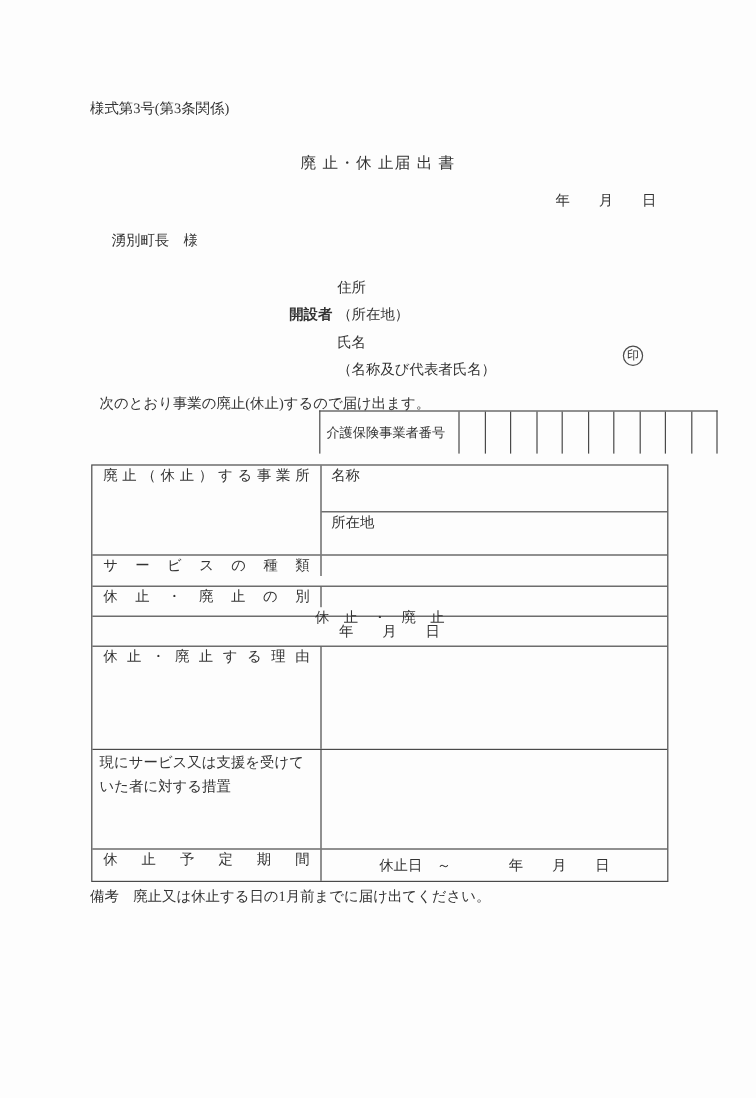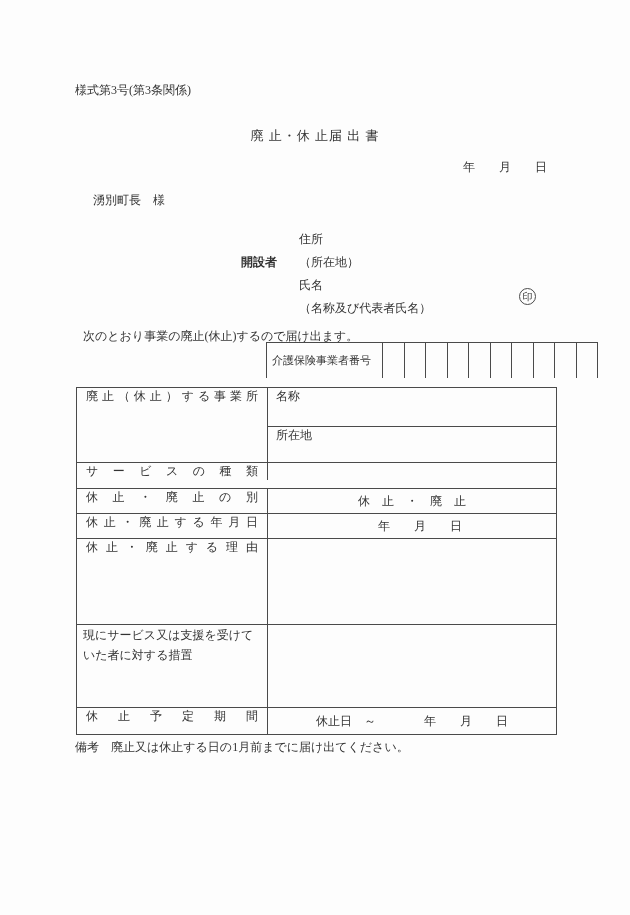--- a/index.html
+++ b/index.html
@@ -17,21 +17,21 @@
     position:relative;
     overflow:hidden;
   }
   .abs{position:absolute;}
   .form-number{left:75px;top:82px;}
   .title{left:0;top:127px;width:100%;text-align:center;font-size:13px;letter-spacing:1px;}
   .date-top{right:83px;top:159px;}
   .addressee{left:93px;top:192px;}
   .founder{left:241px;top:228px;display:flex;align-items:flex-start;line-height:23px;}
   .founder-label{margin-top:23px;white-space:nowrap;font-weight:bold;}
-  .founder-lines{margin-left:22px;white-space:nowrap;}
+  .founder-lines{margin-left:4px;white-space:nowrap;}
   .seal{
     left:519px;top:288px;width:17px;height:17px;
     border:1px solid var(--line);border-radius:50%;
     display:flex;align-items:center;justify-content:center;
     font-size:10px;line-height:1;
   }
   .intro{left:83px;top:328px;}
   .note{left:75px;top:739px;}
 
   
@@ -52,21 +52,21 @@
   
   .tbl{
     left:76px;top:387px;width:481px;height:348px;
     border:1px solid var(--line);
     display:flex;flex-direction:column;
   }
   .row{display:flex;border-bottom:1px solid var(--line);}
   .row:last-child{border-bottom:none;}
   .r-ab{height:75px;}
   .r-c{height:26px;flex-direction:column;}
-  .r-d{height:25px;}
+  .r-d{height:25px;flex-direction:column;}
   .r-e{height:25px;}
   .r-f{height:86px;}
   .r-g{height:83px;}
   .r-h{flex:1;}
   .lbl{
     width:191px;border-right:1px solid var(--line);
     display:flex;padding:0 9px;
   }
   .lbl .just{width:100%;text-align:justify;text-align-last:justify;}
   .lbl.plain{padding:0 3px 0 6px;line-height:20px;}
@@ -149,23 +149,20 @@
   </div>
 
   <div class="row r-d">
     <div class="lbl">
       <div class="just">休止・廃止の別</div>
     </div>
     <div class="val center">休　止　・　廃　止</div>
   </div>
 
   <div class="row r-e">
-    <div class="lbl">
-      <div class="just">休止・廃止する年月日</div>
-    </div>
     <div class="val date">年　　月　　日</div>
   </div>
 
   <div class="row r-f">
     <div class="lbl">
       <div class="just">休止・廃止する理由</div>
     </div>
     <div class="val"></div>
   </div>
 

